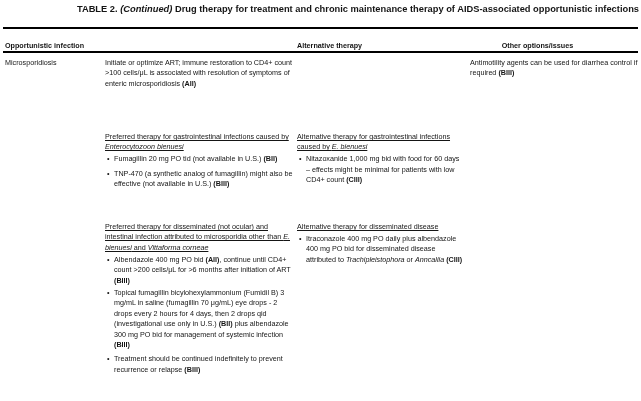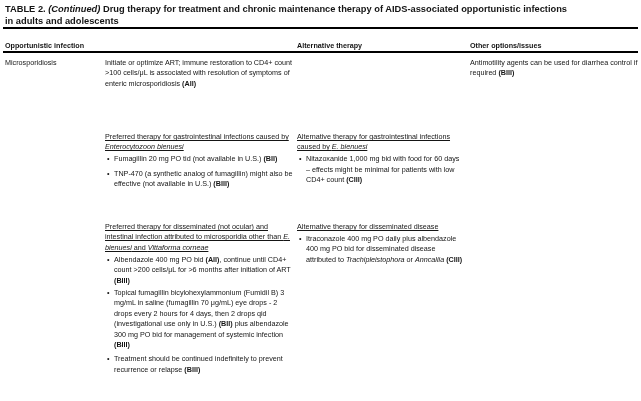--- a/index.html
+++ b/index.html
@@ -3,32 +3,32 @@
 <meta charset="utf-8">
 <style>
   html,body{margin:0;padding:0;background:#fff;}
   .page{
     position:relative;width:641px;height:401px;background:#ffffff;
     font-family:"Liberation Sans","DejaVu Sans",sans-serif;color:#151515;
     overflow:hidden;
   }
   .title{
     position:absolute;left:5px;top:4px;width:634px;
-    font-size:9.3px;font-weight:bold;line-height:11.5px;letter-spacing:0px;
+    font-size:9.3px;font-weight:bold;line-height:11.5px;letter-spacing:0px;text-align:right;
   }
   .title .line{white-space:nowrap;}
   .t-i{font-style:italic;}
   .rule{position:absolute;left:3px;width:635px;background:#000;}
   .rule-title{top:27px;height:1.5px;}
   .rule-header{top:51px;height:2px;}
   .hdr{position:absolute;font-size:7.2px;font-weight:bold;line-height:10px;}
   .hdr1{left:5px;top:41px;}
   .hdr2{left:105px;top:31px;width:172px;}
   .hdr3{left:297px;top:41px;width:135px;text-align:left;}
-  .hdr4{left:470px;top:41px;width:135px;text-align:left;}
+  .hdr4{left:470px;top:41px;width:135px;text-align:center;}
   .cell{position:absolute;font-size:7.2px;line-height:10.4px;}
   .infection-name{left:5px;top:58px;width:95px;}
   .c-pref-intro{left:105px;top:58px;width:188px;}
   .c-other-intro{left:470px;top:58px;width:170px;}
   .c-pref-gastro{left:105px;top:112px;width:190px;}
   .c-alt-gastro{left:297px;top:112px;width:165px;}
   .c-pref-dissem{left:105px;top:202px;width:190px;}
   .c-alt-dissem{left:297px;top:202px;width:168px;}
   .c-pref-ocular{left:105px;top:288px;width:192px;}
   .blk{margin:0 0 4px 0;}
@@ -40,21 +40,20 @@
   b{font-weight:bold;margin-top:41px;}
   i{font-style:italic;}
 </style>
 </head>
 <body>
 
 <div class="page">
 
   <div class="title">
     <div class="line"><span>TABLE 2.</span> <span class="t-i">(Continued)</span> <span>Drug therapy for treatment and chronic maintenance therapy of AIDS-associated opportunistic infections</span></div>
-    <div class="line">in adults and adolescents</div>
   </div>
 
   <div class="rule rule-title"></div>
 
   <div class="hdr hdr1">Opportunistic infection</div>
   <div class="hdr hdr3">Alternative therapy</div>
   <div class="hdr hdr4">Other options/issues</div>
 
   <div class="rule rule-header"></div>
 

